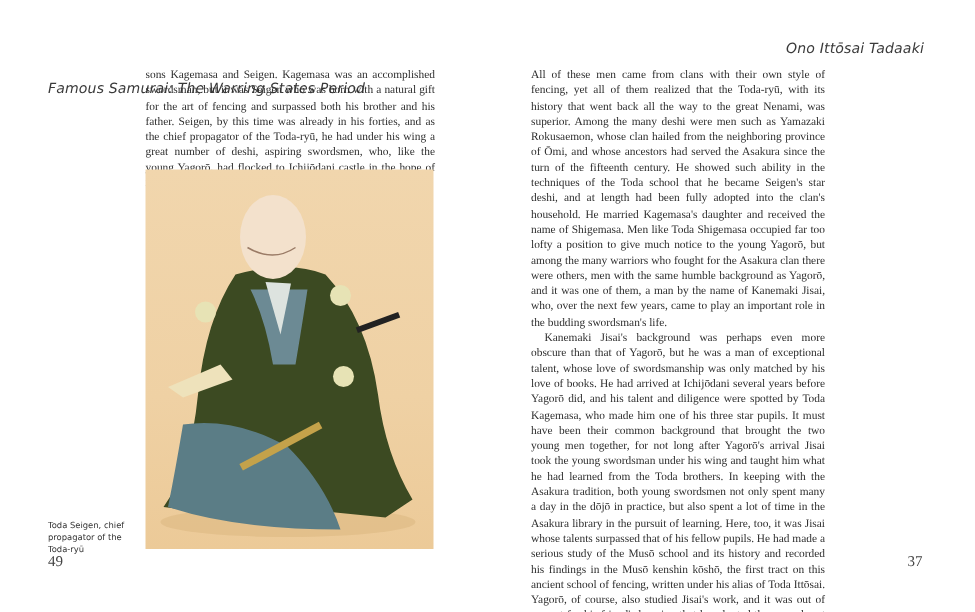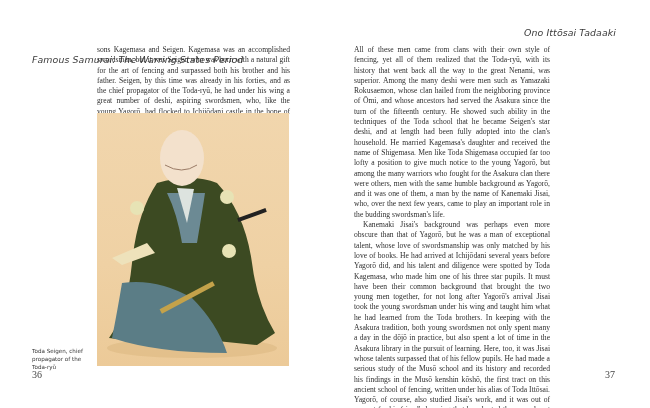--- a/index.html
+++ b/index.html
@@ -56,20 +56,20 @@
     <circle cx="40" cy="95" r="7" fill="#e7e3b5"></circle>
     <circle cx="130" cy="84" r="7" fill="#e7e3b5"></circle>
     <circle cx="132" cy="138" r="7" fill="#e7e3b5"></circle>
     <rect x="60" y="182" width="60" height="5" fill="#c4a24a" transform="rotate(-28 90 184)"></rect>
     <rect x="140" y="100" width="30" height="4" fill="#222" transform="rotate(-20 155 102)"></rect>
     <path d="M15 145 L50 130 L58 140 L25 152 Z" fill="#eee2bb"></path>
   </svg>
 </div>
 
 <div id="caption">Toda Seigen, chief propagator of the Toda-ryū</div>
-<div id="folio-left" class="folio">36</div>
+<div id="folio-left" class="folio">49</div>
 
 <div id="right-col" class="col">
   <p class="first">All of these men came from clans with their own style of fencing, yet all of them realized that the Toda-ryū, with its history that went back all the way to the great Nenami, was superior. Among the many deshi were men such as Yamazaki Rokusaemon, whose clan hailed from the neighboring province of Ōmi, and whose ancestors had served the Asakura since the turn of the fifteenth century. He showed such ability in the techniques of the Toda school that he became Seigen's star deshi, and at length had been fully adopted into the clan's household. He married Kagemasa's daughter and received the name of Shigemasa. Men like Toda Shigemasa occupied far too lofty a position to give much notice to the young Yagorō, but among the many warriors who fought for the Asakura clan there were others, men with the same humble background as Yagorō, and it was one of them, a man by the name of Kanemaki Jisai, who, over the next few years, came to play an important role in the budding swordsman's life.</p>
   <p>Kanemaki Jisai's background was perhaps even more obscure than that of Yagorō, but he was a man of exceptional talent, whose love of swordsmanship was only matched by his love of books. He had arrived at Ichijōdani several years before Yagorō did, and his talent and diligence were spotted by Toda Kagemasa, who made him one of his three star pupils. It must have been their common background that brought the two young men together, for not long after Yagorō's arrival Jisai took the young swordsman under his wing and taught him what he had learned from the Toda brothers. In keeping with the Asakura tradition, both young swordsmen not only spent many a day in the dōjō in practice, but also spent a lot of time in the Asakura library in the pursuit of learning. Here, too, it was Jisai whose talents surpassed that of his fellow pupils. He had made a serious study of the Musō school and its history and recorded his findings in the Musō kenshin kōshō, the first tract on this ancient school of fencing, written under his alias of Toda Ittōsai. Yagorō, of course, also studied Jisai's work, and it was out of respect for his friend's learning that he adopted the second part of his pen name as his own.</p>
 
 </div>
 <div id="folio-right" class="folio">37</div>
 
 </body></html>

